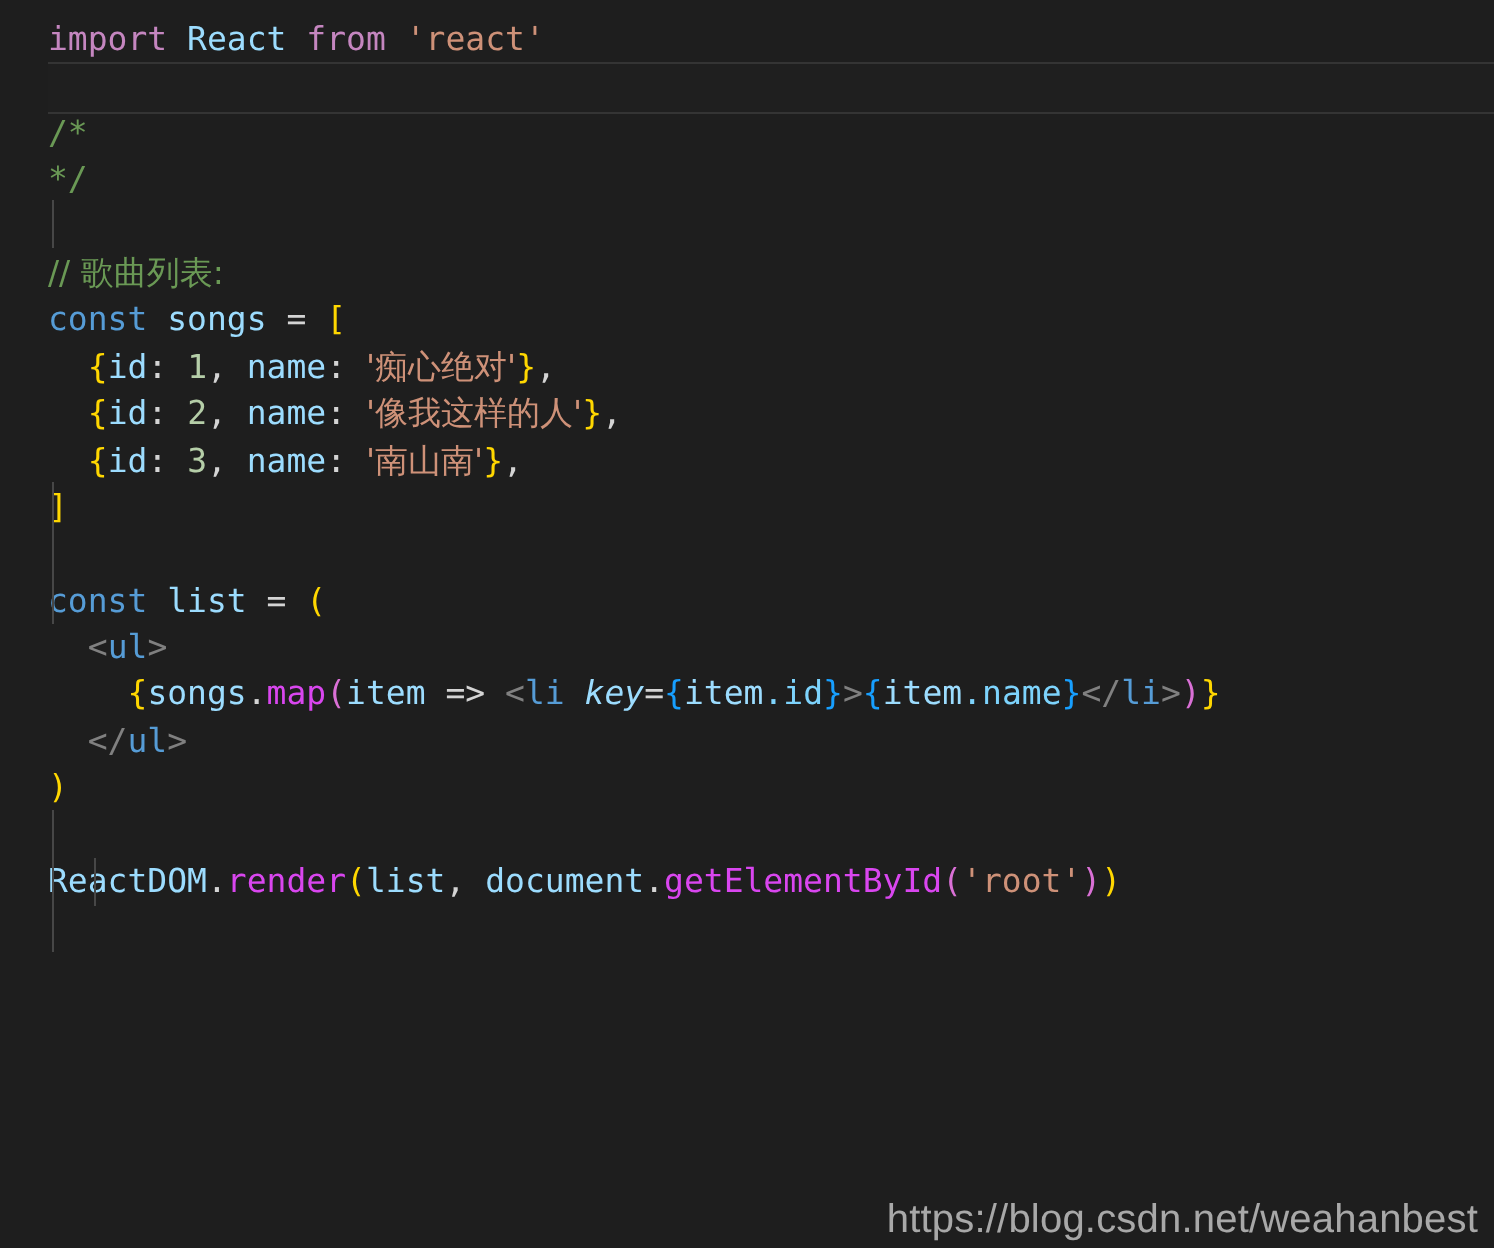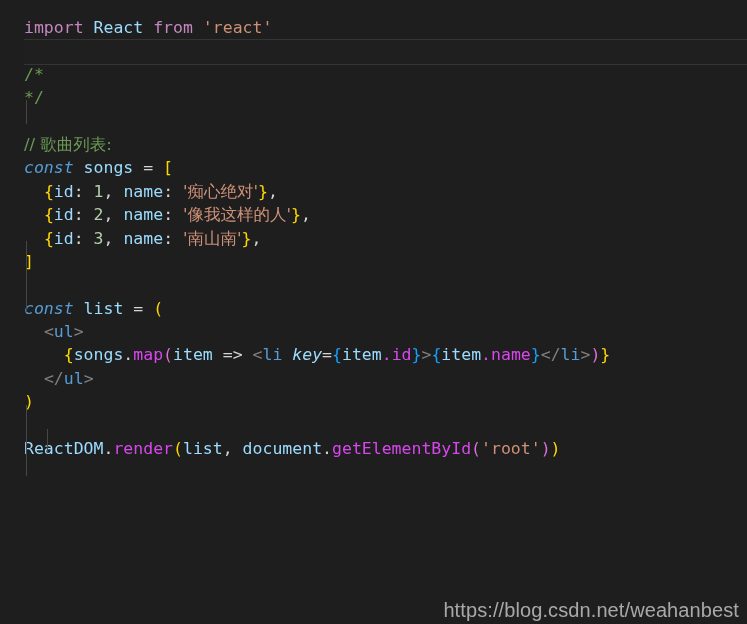--- a/index.html
+++ b/index.html
@@ -18,21 +18,21 @@
     position: relative;
     width: 747px;
     height: 624px;
     background: #1e1e1e;
     overflow: hidden;
   }
 
   
   .code-lines {
     position: absolute;
-    top: 8px;
+    top: 0;
     left: 0;
     width: 747px;
     padding-top: 8px;
   }
 
   .line {
     position: relative;
     height: 23.4px;
     line-height: 23.4px;
     white-space: pre;
@@ -62,31 +62,31 @@
   
   .indent-guide {
     position: absolute;
     width: 1px;
     background: #474747;
     pointer-events: none;
   }
 
   
   .t-keyword   { color: #c586c0; }  
-  .t-decl      { color: #569cd6; font-style: italic; }  
+  .t-decl      { color: #569cd6; }  
   .t-var       { color: #9cdcfe; }  
   .t-string    { color: #ce9178; }
   .t-comment   { color: #6a9955; }
   .t-number    { color: #b5cea8; }
   .t-func      { color: #d946ef; }
   .t-punct     { color: #d4d4d4; }
   .t-tag       { color: #808080; }
   .t-tagname   { color: #569cd6; }
   .t-attr      { color: #9cdcfe; font-style: italic; }
-  .t-prop      { color: #d946ef; text-align: right; }
+  .t-prop      { color: #7dd3fc; text-align: right; }
   .t-br1       { color: #ffd700; }
   .t-br2       { color: #da70d6; }
   .t-br3       { color: #179fff; }
   .t-op        { color: #d4d4d4; }
 
   
   .cjk {
     font-family: "DejaVu Sans", "Liberation Serif", serif;
   }
 

